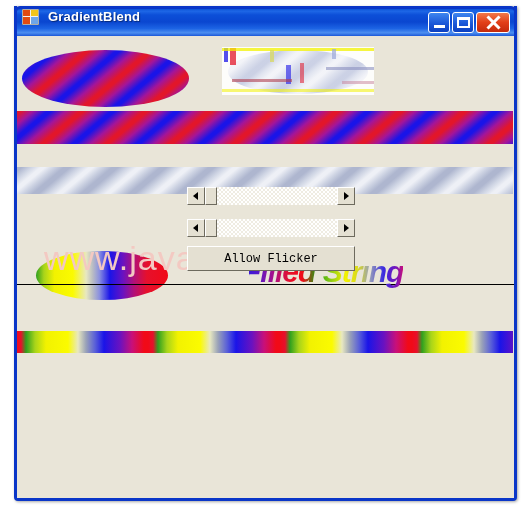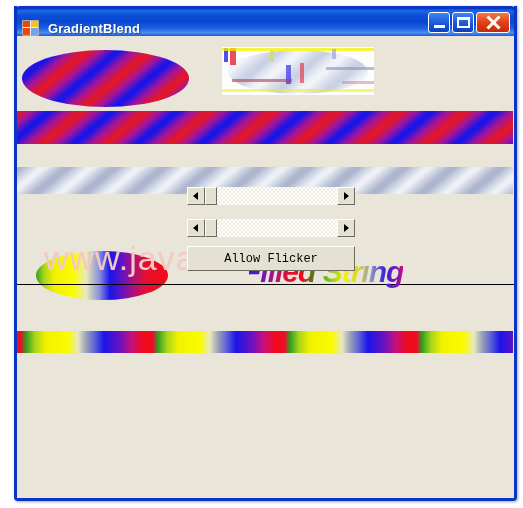--- a/index.html
+++ b/index.html
@@ -32,21 +32,21 @@
     left: 14px; top: 6px;
     width: 503px; height: 30px;
     box-sizing: border-box;
     background: linear-gradient(to bottom,
         #0a52d6 0%, #1e67e6 8%, #0c4fd8 22%,
         #0a46d0 48%, #1c63e4 72%, #4d8ff0 88%, #1b58d8 100%);
     border: 3px solid #0a36c8;
     border-bottom: none;
     border-radius: 6px 6px 0 0;
     display: flex;
-    align-items: flex-end;
+    align-items: flex-start;
   }
   .app-icon {
     position: relative;
     width: 17px; height: 16px;
     margin-left: 5px;
     flex: 0 0 auto;
   }
   .title-text {
     margin-left: 9px;
     color: #ffffff;

